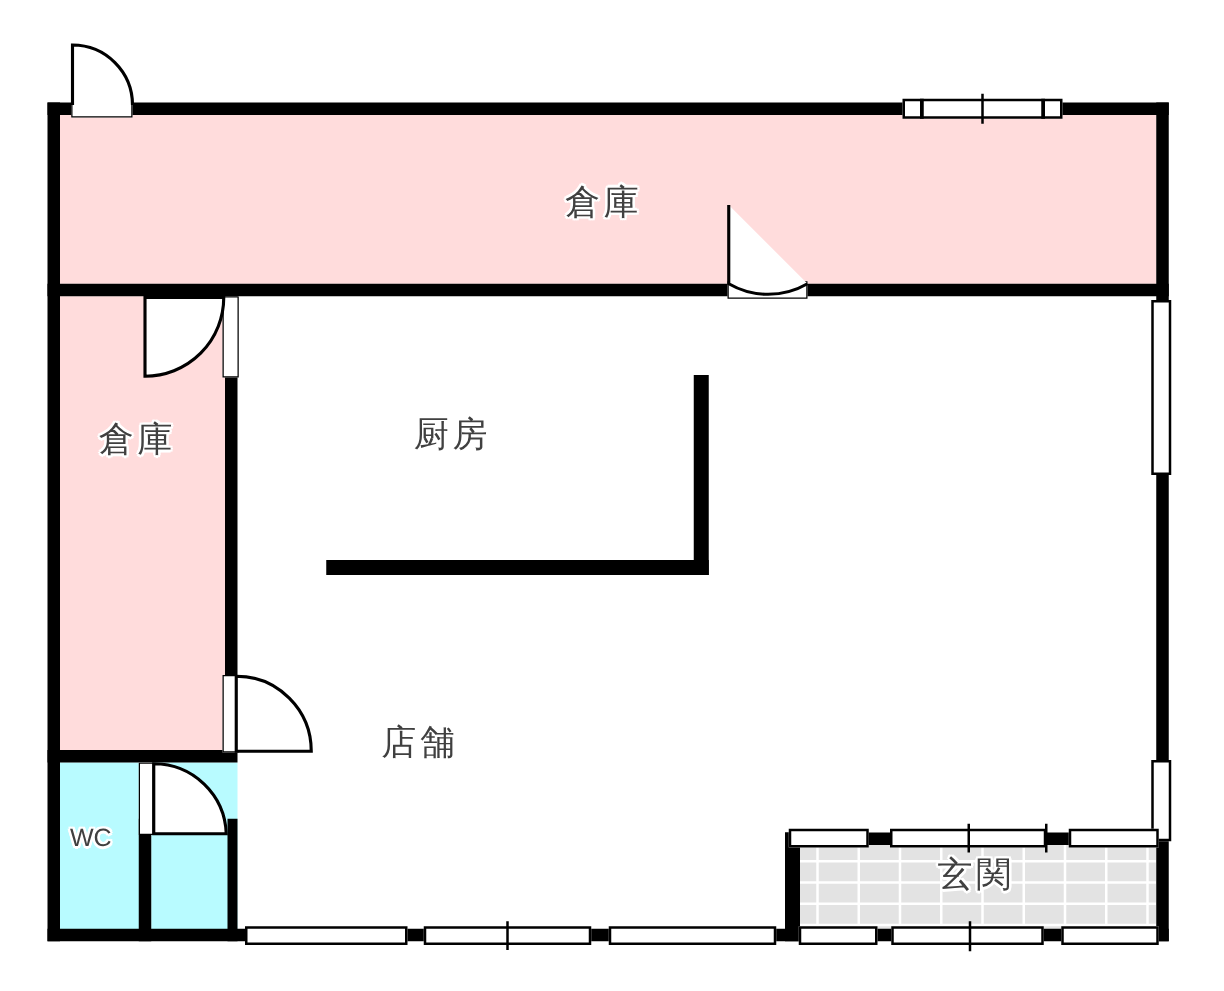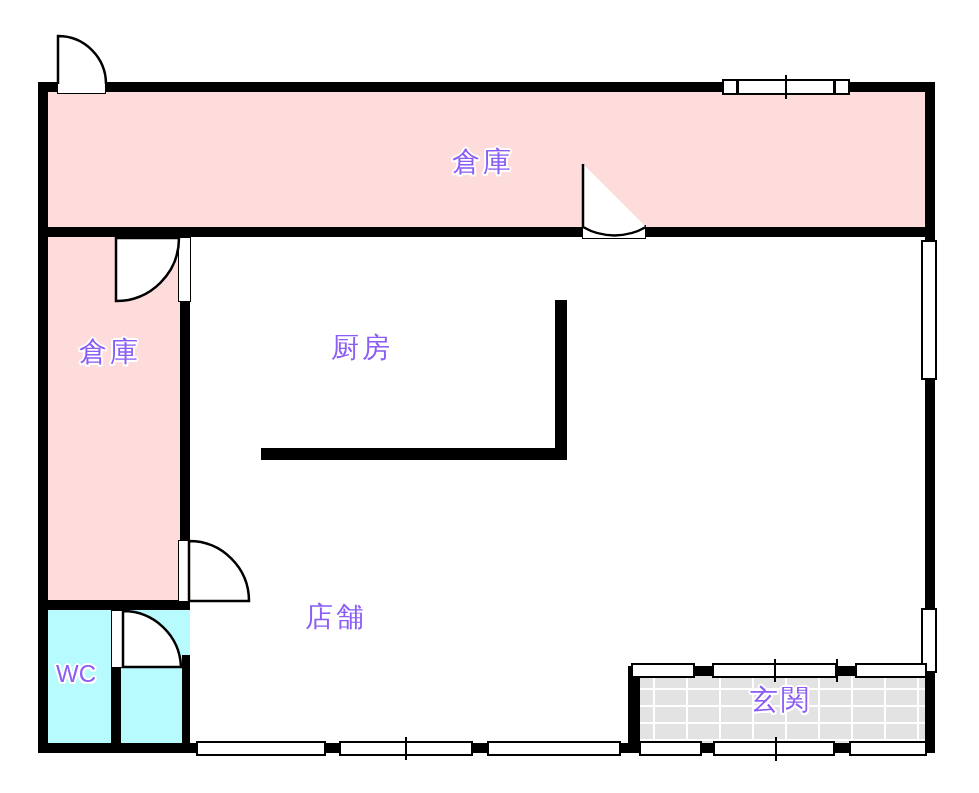--- a/index.html
+++ b/index.html
@@ -5,25 +5,25 @@
   html,body{margin:0;padding:0;background:#ffffff;}
   body{font-family:"DejaVu Sans","Liberation Sans",sans-serif;}
   #plan{position:relative;width:979px;height:793px;background:#ffffff;overflow:hidden;}
   .wall{position:absolute;background:#000000;}
   .room{position:absolute;}
   .pink{background:#ffdcdc;}
   .cyan{background:#b8fbff;}
   .white{background:#ffffff;}
   .tile{background:#e3e3e3;}
   .tile .grid{position:absolute;inset:0;}
-  .label{position:absolute;white-space:nowrap;font-weight:500;color:#8b5cf6;
+  .label{position:absolute;white-space:nowrap;font-weight:500;color:#404040;
          text-shadow:2px 0 0 #fff,-2px 0 0 #fff,0 2px 0 #fff,0 -2px 0 #fff,
                      1.5px 1.5px 0 #fff,-1.5px 1.5px 0 #fff,1.5px -1.5px 0 #fff,-1.5px -1.5px 0 #fff;}
   .label.jp{font-size:28px;letter-spacing:3px;}
-  .label.lat{font-size:24px;letter-spacing:0px;font-family:"Liberation Sans",sans-serif;}
+  .label.lat{font-size:20px;letter-spacing:0px;font-family:"Liberation Sans",sans-serif;}
   .win{position:absolute;background:#ffffff;border:2px solid #000;box-sizing:border-box;}
   .mull{position:absolute;background:#000;}
   .doorpanel{position:absolute;background:#ffffff;border:1.5px solid #000;box-sizing:border-box;}
   .swing{position:absolute;}
   svg{display:block;overflow:visible;}
 </style>
 </head>
 <body>
 
 <div id="plan">
@@ -135,19 +135,19 @@
   <svg class="swing" style="left:122px;top:610px;width:62px;height:60px;" width="62" height="60" viewBox="0 0 62 60">
     <path d="M 1 1 A 58 58 0 0 1 59 57 L 1 57 Z" fill="#ffffff" stroke="#000000" stroke-width="2.5"></path>
   </svg>
 
   <div class="label jp" style="left:452px;top:143px;">倉庫</div>
 
   <div class="label jp" style="left:79px;top:333px;">倉庫</div>
 
   <div class="label jp" style="left:331px;top:329px;">厨房</div>
 
-  <div class="label jp" style="left:305px;top:598px;">店舗</div>
+  <div class="label jp" style="left:305px;top:575px;">店舗</div>
 
   <div class="label lat" style="left:56px;top:660px;">WC</div>
 
   <div class="label jp" style="left:750px;top:681px;">玄関</div>
 
 </div>
 
 </body></html>

